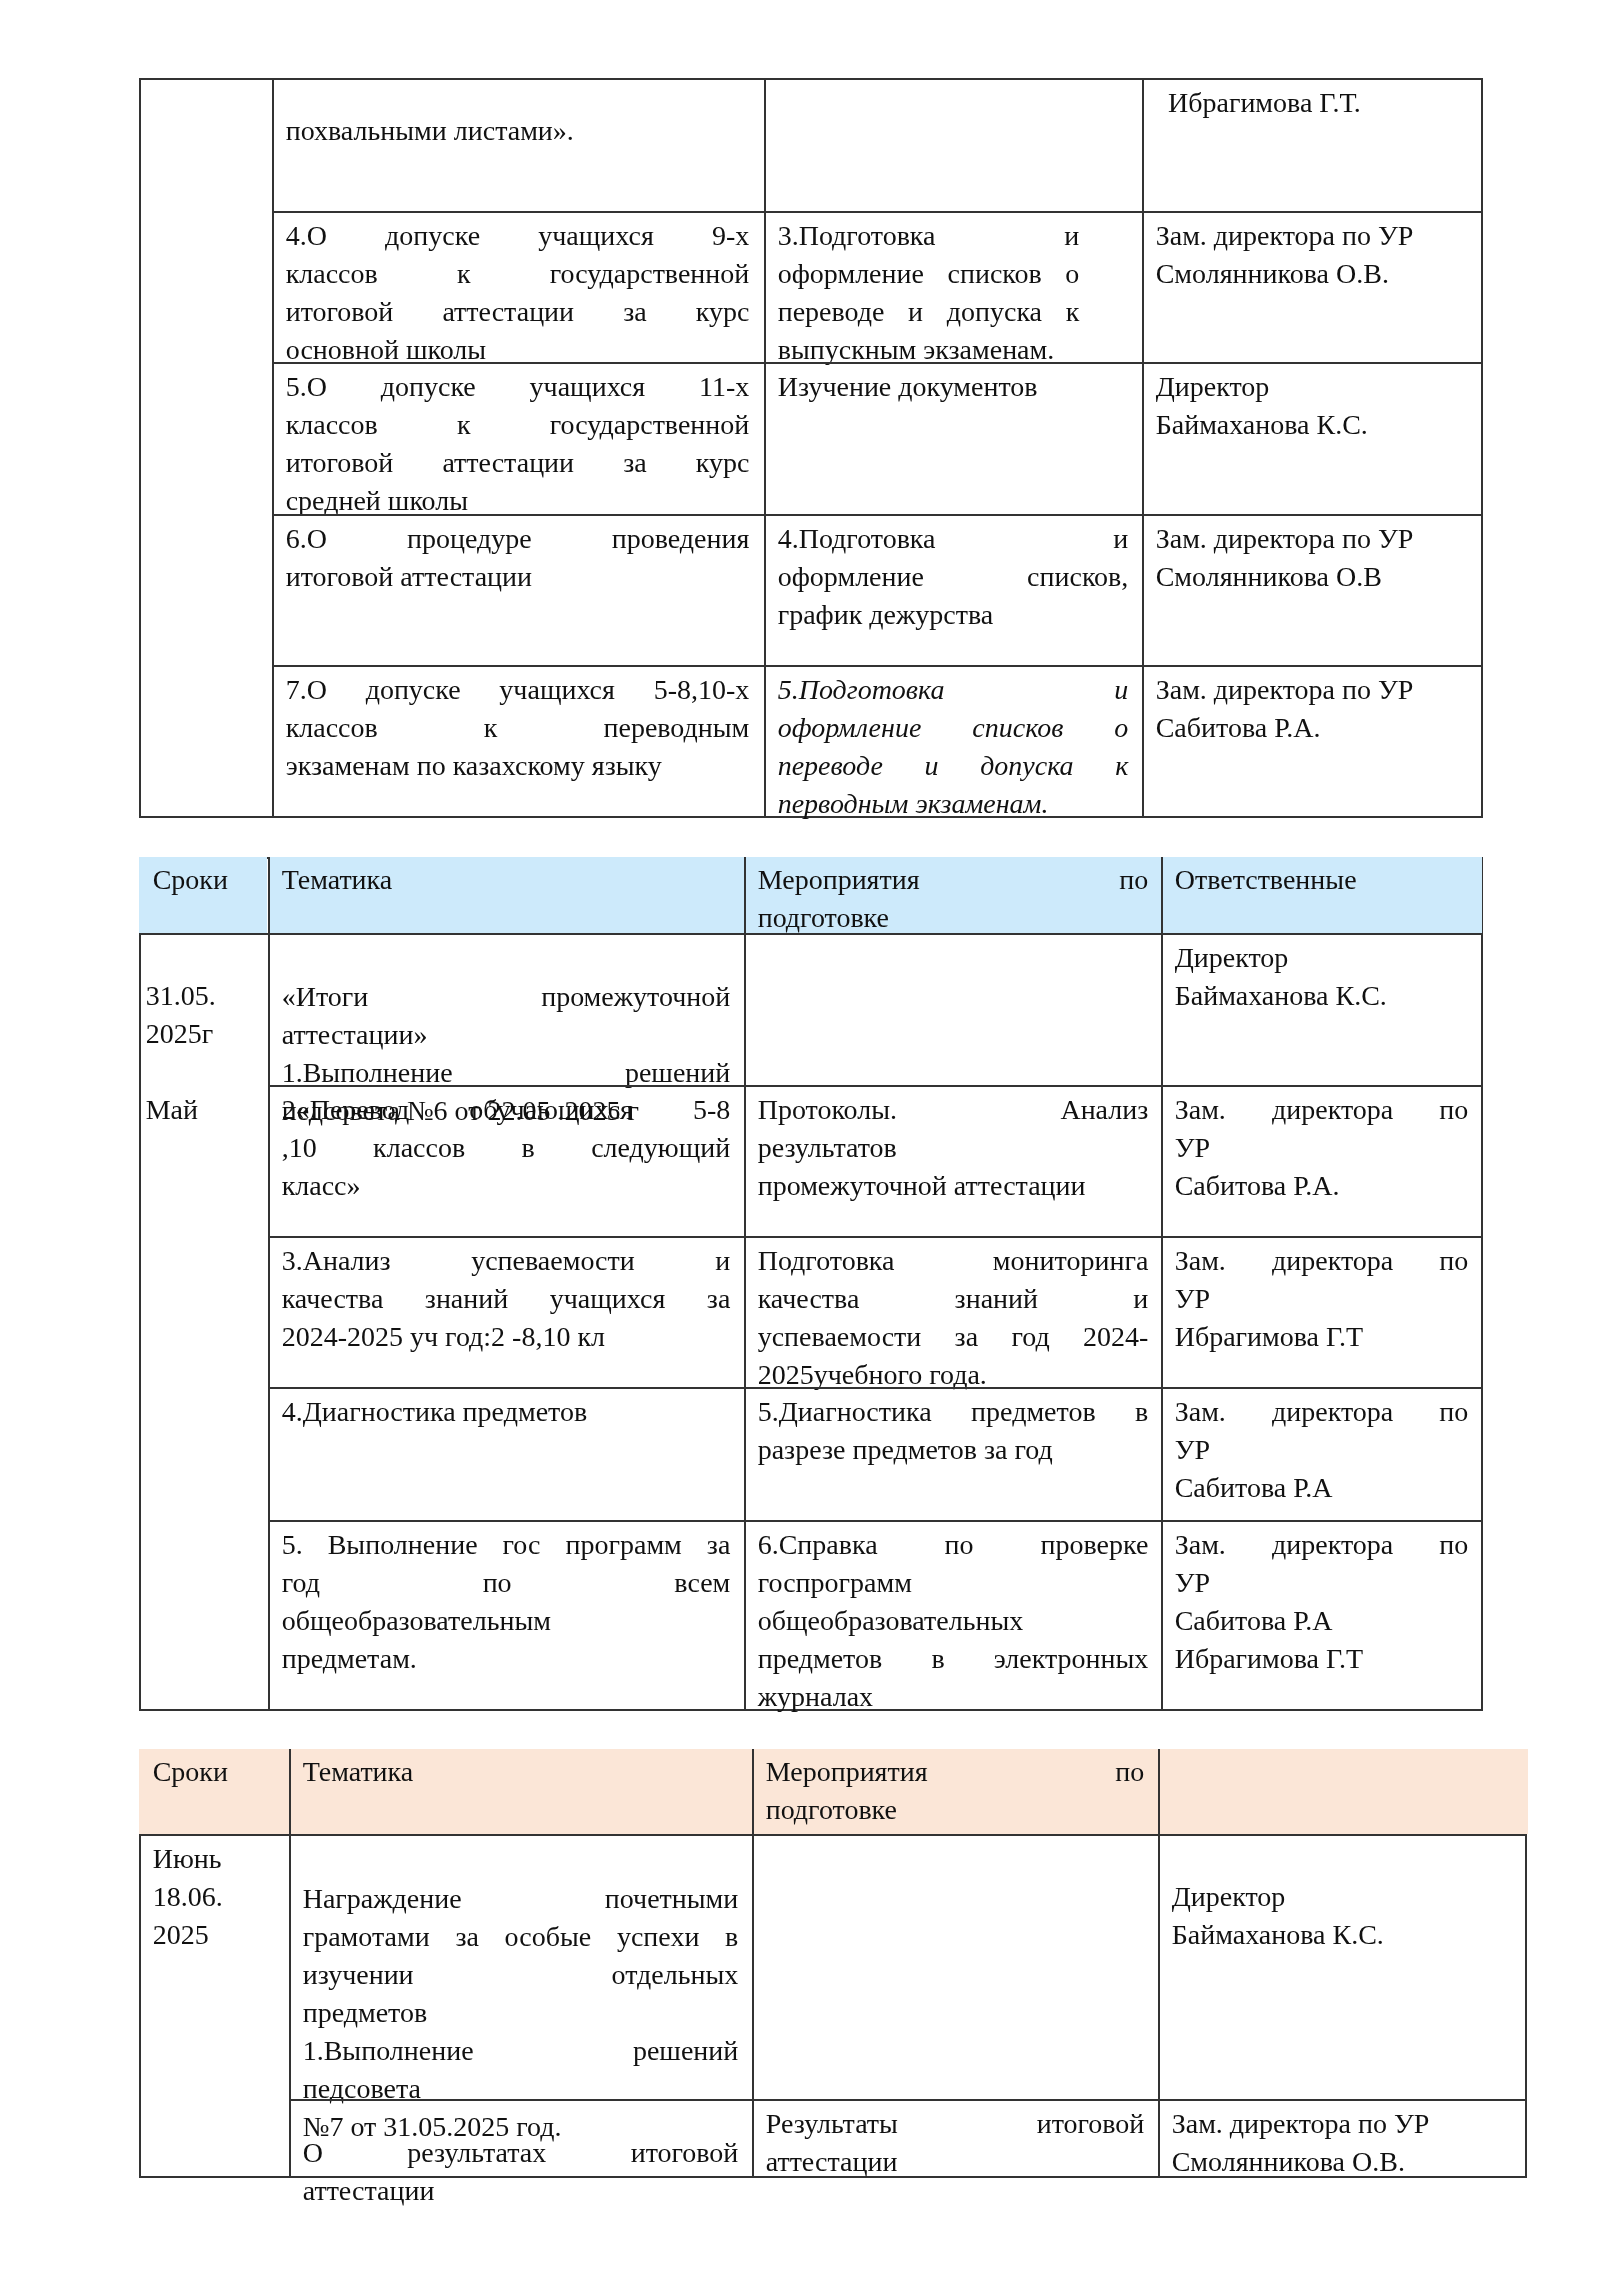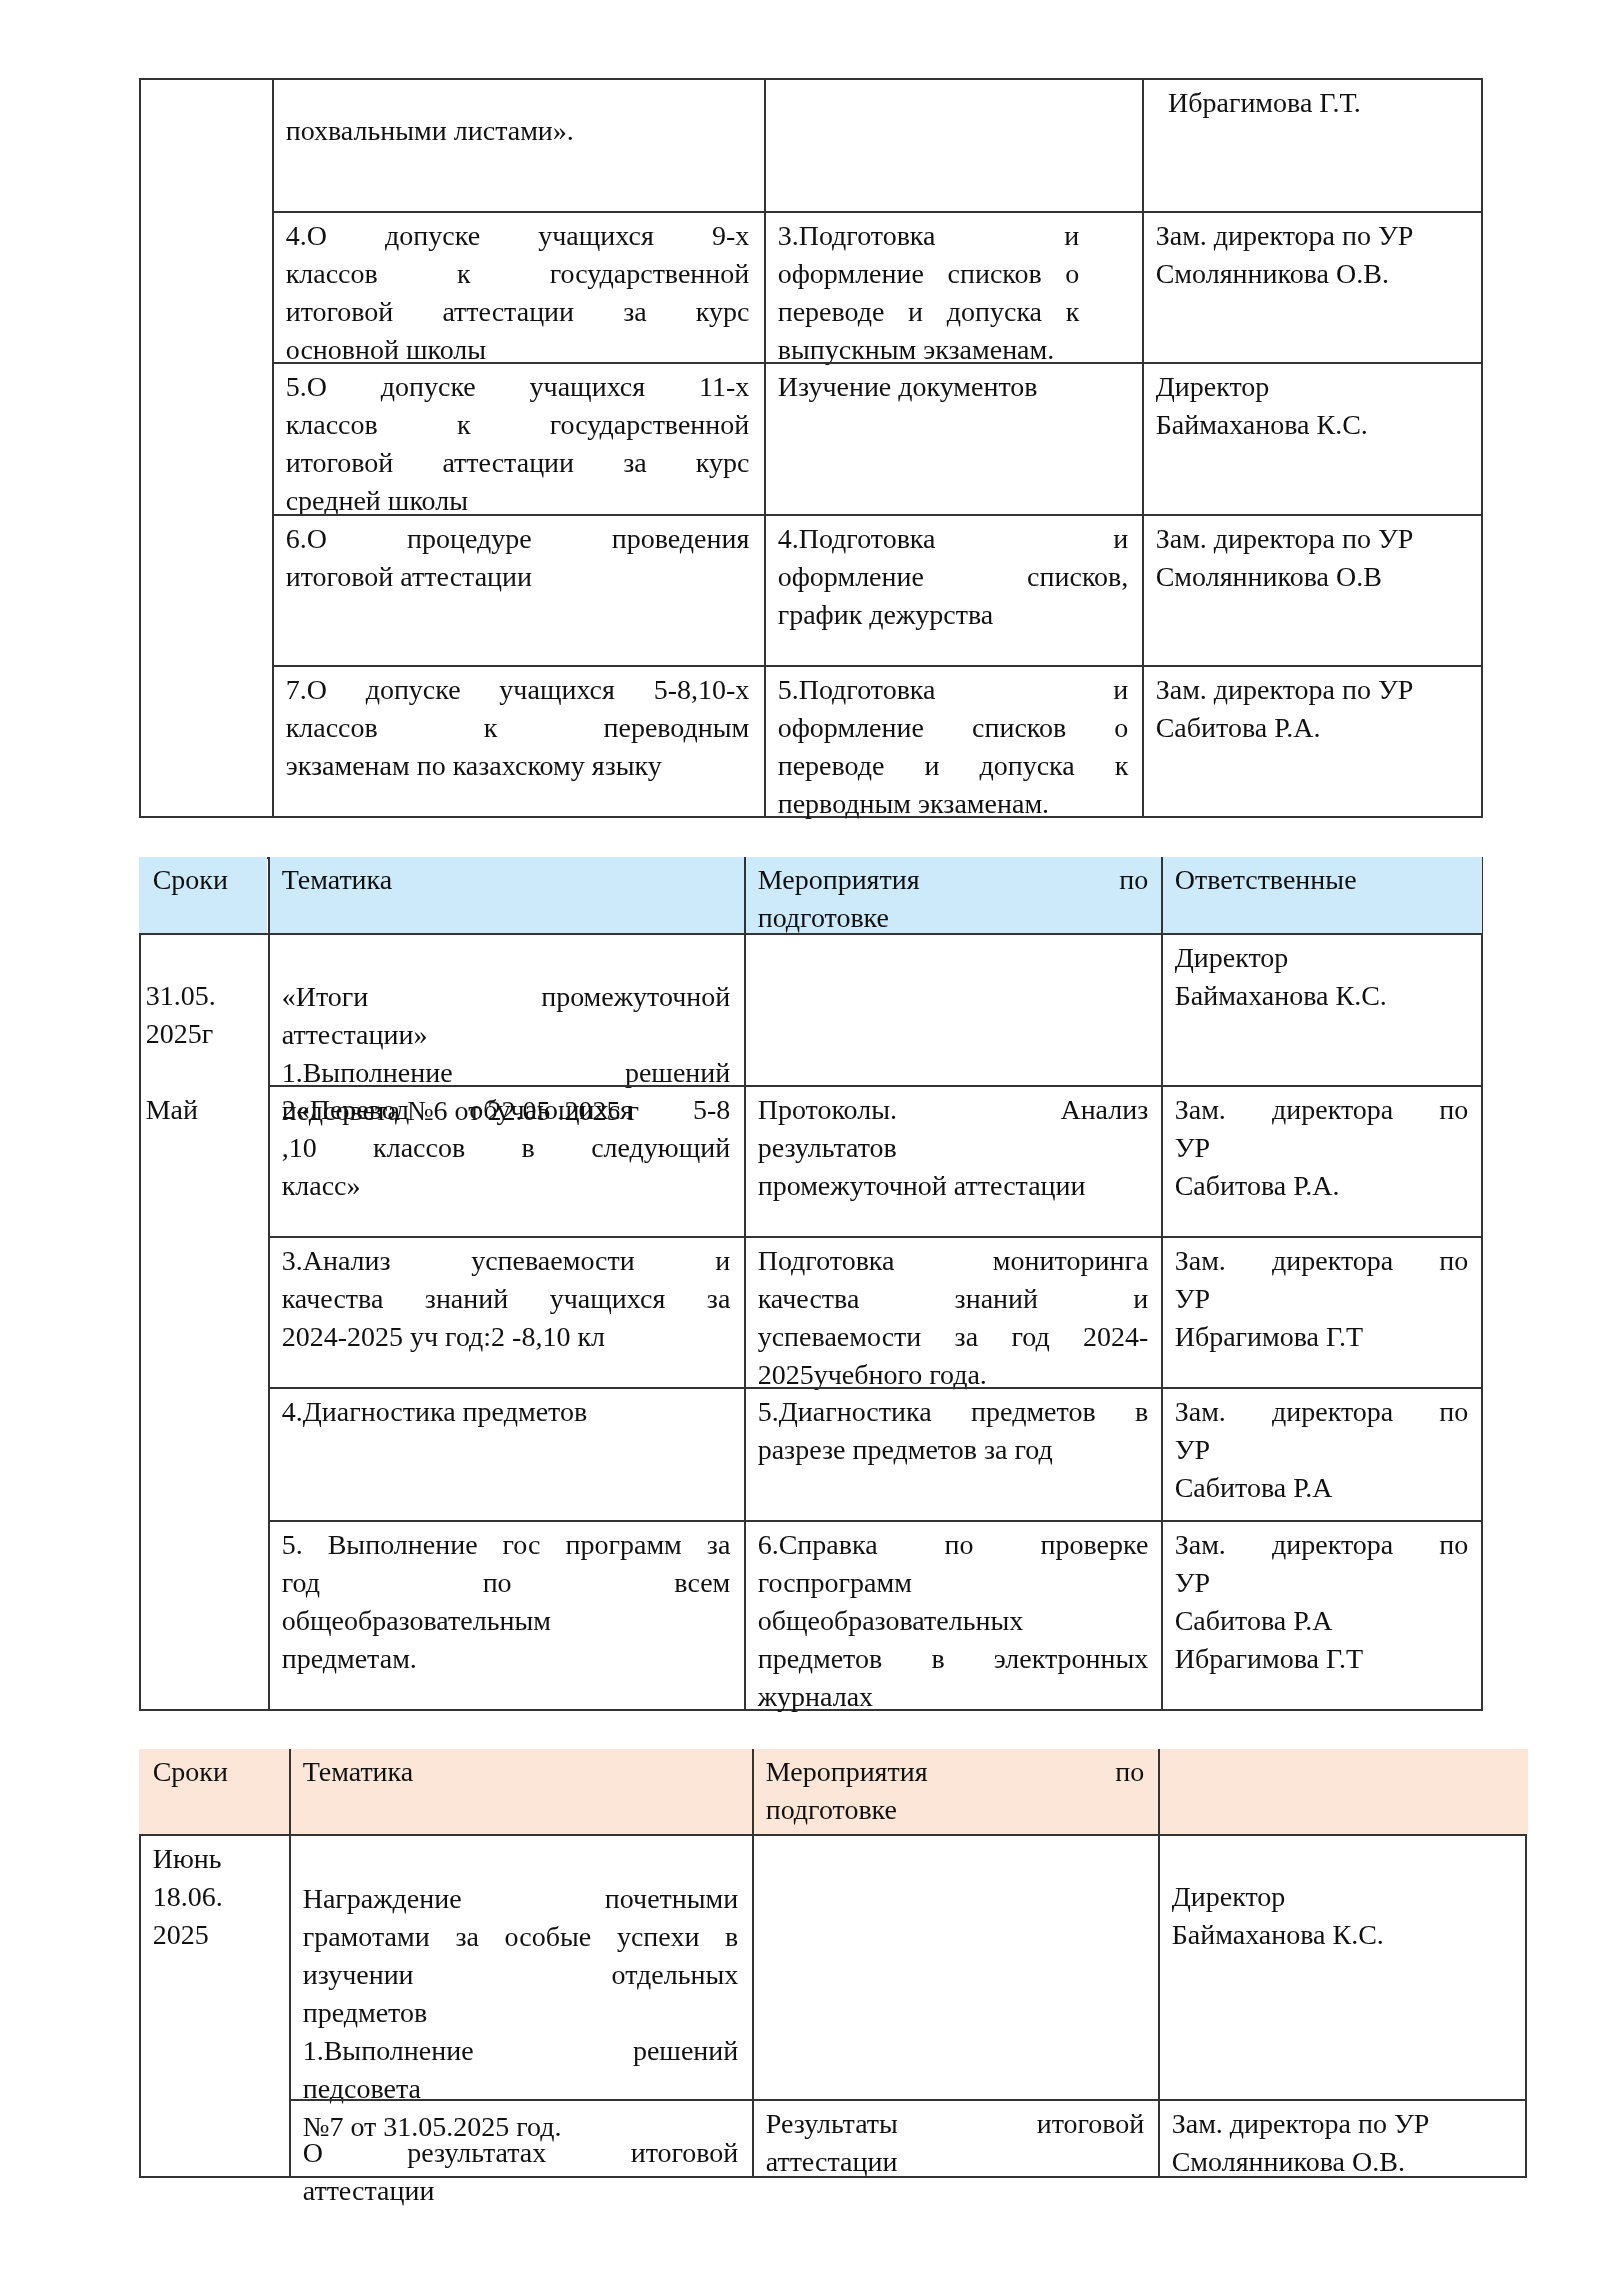--- a/index.html
+++ b/index.html
@@ -76,21 +76,21 @@
 <div class="cell" style="left:1142px; top:514px; width:341px; height:151px;">
     <div class="ln">Зам. директора по УР</div>
     <div class="ln">Смолянникова О.В</div>
   </div>
 <div class="hline" style="left:272px; top:514px; width:1210px;"></div>
 <div class="cell" style="left:272px; top:665px; width:491px; height:154px;">
     <div class="ln j">7.О допуске учащихся 5-8,10-х</div>
     <div class="ln j">классов к переводным</div>
     <div class="ln">экзаменам по казахскому языку</div>
   </div>
-<div class="cell" style="left:764px; top:665px; width:378px; height:154px;">
+<div class="cell" style="left:764px; top:665px; width:378px; height:154px;font-style:italic;">
     <div class="ln j">5.Подготовка и</div>
     <div class="ln j">оформление списков о</div>
     <div class="ln j">переводе и допуска к</div>
     <div class="ln">перводным экзаменам.</div>
   </div>
 <div class="cell" style="left:1142px; top:665px; width:341px; height:154px;">
     <div class="ln">Зам. директора по УР</div>
     <div class="ln">Сабитова Р.А.</div>
   </div>
 <div class="hline" style="left:272px; top:665px; width:1210px;"></div>

